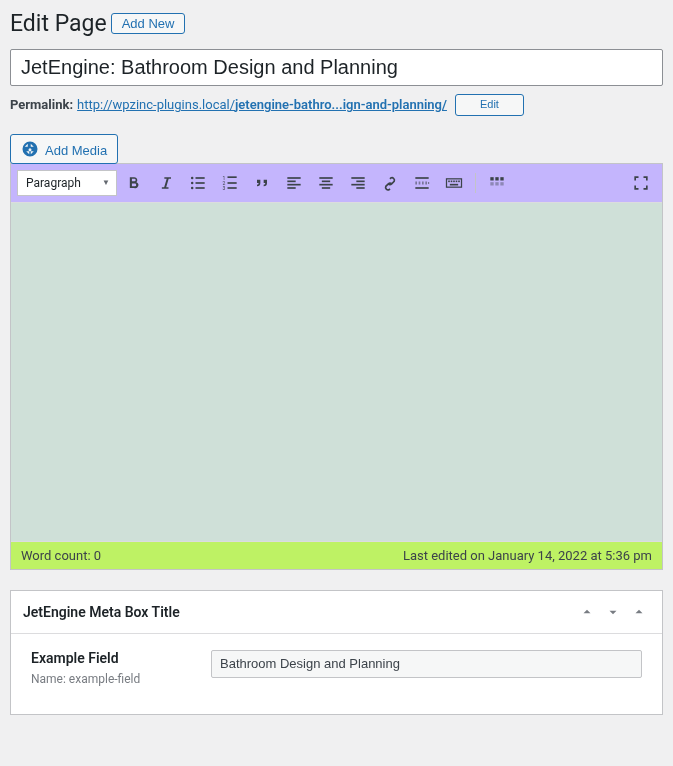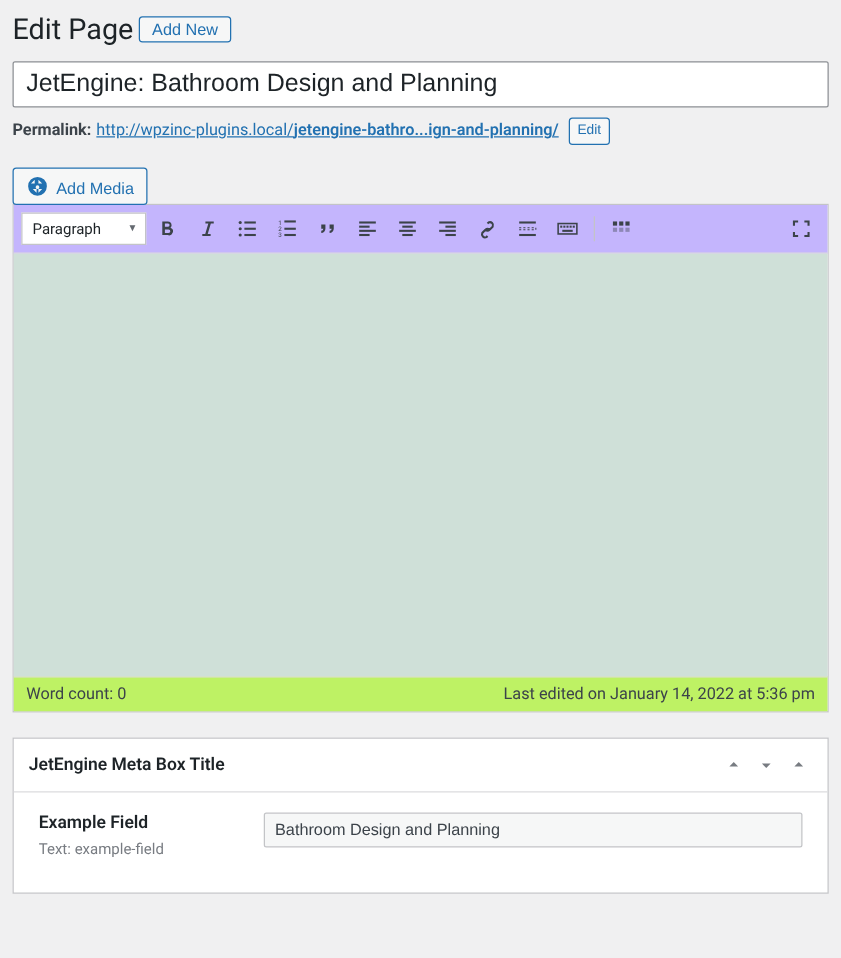--- a/index.html
+++ b/index.html
@@ -52,21 +52,21 @@
     }
     .permalink-row a {
       color: #2271b1;
       text-decoration: underline;
     }
     .permalink-slug { font-weight: 600; }
     .btn-small {
       border: 1px solid #2271b1;
       color: #2271b1;
       background: #f6f7f7;
-      padding: 0 6px;
+      padding: 0 24px;
       font-size: 11px;
       line-height: 1.8;
       border-radius: 3px;
       cursor: pointer;
       margin-left: 4px;
     }
     .media-row {
       display: flex;
       justify-content: space-between;
       align-items: flex-end;
@@ -386,21 +386,21 @@
       <div class="mb-btn">
           <svg viewBox="0 0 24 24">
             <path d="M12 8l-6 6h12z"></path>
           </svg>
         </div>
     </div>
   </div>
   <div class="metabox-body">
     <div class="mb-left">
       <div class="mb-field-label">Example Field</div>
-      <div class="mb-field-name">Text: example-field</div>
+      <div class="mb-field-name">Name: example-field</div>
     </div>
     <div class="mb-right">
       <input type="text" class="mb-input" value="Bathroom Design and Planning" style="">
     </div>
   </div>
 </div>
 
 
 
 

